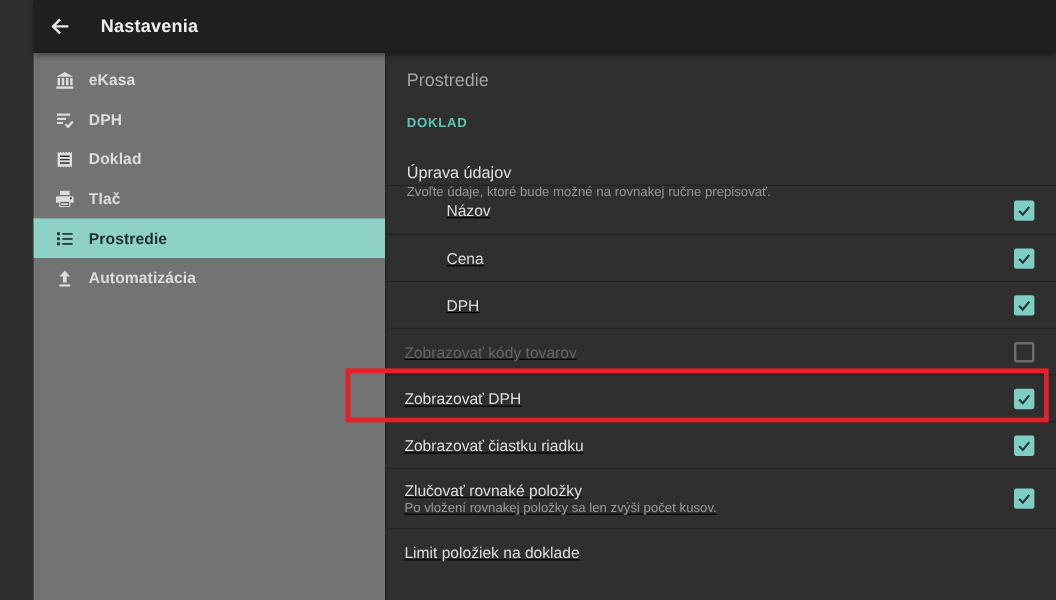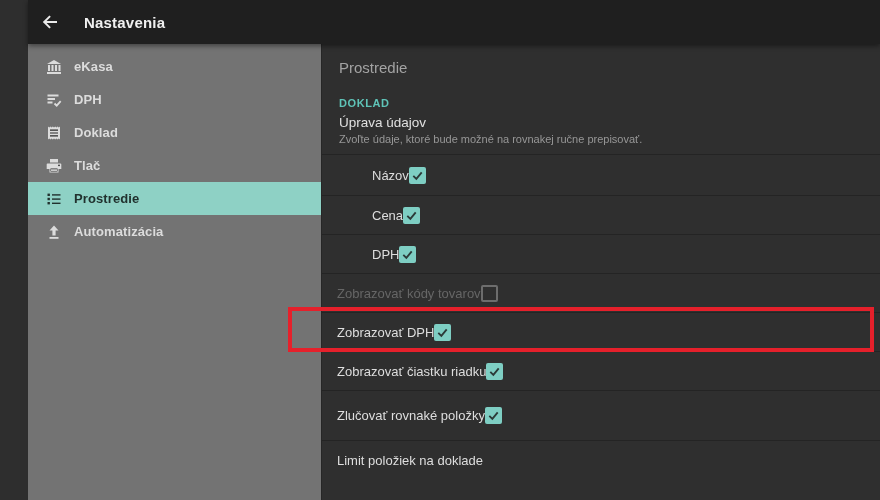--- a/index.html
+++ b/index.html
@@ -26,27 +26,27 @@
   .sb-item.selected { background:#8ed1c5; color:#21312e; }
   .sb-icon { width:17px; height:17px; margin-right:12px; display:inline-flex;
              align-items:center; justify-content:center; flex:none; }
   .sb-icon svg { width:16px; height:16px; display:block; }
   .sb-label { font-size:13px; font-weight:bold; letter-spacing:.1px; }
 
   
   .content-header { height:110px; padding:0 17px; }
   .content-title { padding-top:15px; font-size:15px; color:#a3a3a3; }
   .section-label { margin-top:21px; font-size:11px; font-weight:bold; letter-spacing:.6px; }
-  .group-title { margin-top:6px; font-size:13.5px; color:#e0e0e0; }
+  .group-title { margin-top:27px; font-size:13.5px; color:#e0e0e0; }
   .group-subtitle { margin-top:3px; font-size:11px; color:#979797; }
 
   
   .rows { border-top:1px solid #242424; }
-  .row { display:flex; align-items:center; justify-content:flex-start;
-         height:39px; border-bottom:1px solid #242424; padding:0 18px 0 15px; cursor:pointer; }
+  .row { display:flex; align-items:center; justify-content:space-between;
+         height:39px; border-bottom:1px solid #242424; padding:0 18px 0 15px; cursor:pointer;text-decoration:underline; }
   .row.first { height:41px; }
   .row.tall { height:50px; }
   .row.last { height:39px; border-bottom:none; }
   .row-text { display:flex; flex-direction:column; justify-content:center; }
   .row-label { font-size:13px; color:#dedede; }
   .row.indented .row-label { margin-left:35px; }
   .row.disabled .row-label { color:#666666; }
   .row-subtitle { font-size:11px; color:#9a9a9a; margin-top:2px; }
   .row-subtitle:empty { display:none; }
 
@@ -227,20 +227,21 @@
     <span class="cb checked">
       <svg viewBox="0 0 17 17">
                 <polyline points="3,9 7,13 14,4.5" fill="none" stroke="#2c3a38" stroke-width="2.4"></polyline>
               </svg>
     </span>
   </div>
 
   <div class="row tall">
     <div class="row-text">
       <span class="row-label">Zlučovať rovnaké položky</span>
+      <span class="row-subtitle">Po vložení rovnakej položky sa len zvýši počet kusov.</span>
     </div>
     <span class="cb checked">
       <svg viewBox="0 0 17 17">
                 <polyline points="3,9 7,13 14,4.5" fill="none" stroke="#2c3a38" stroke-width="2.4"></polyline>
               </svg>
     </span>
   </div>
 
   <div class="row last">
     <div class="row-text">

